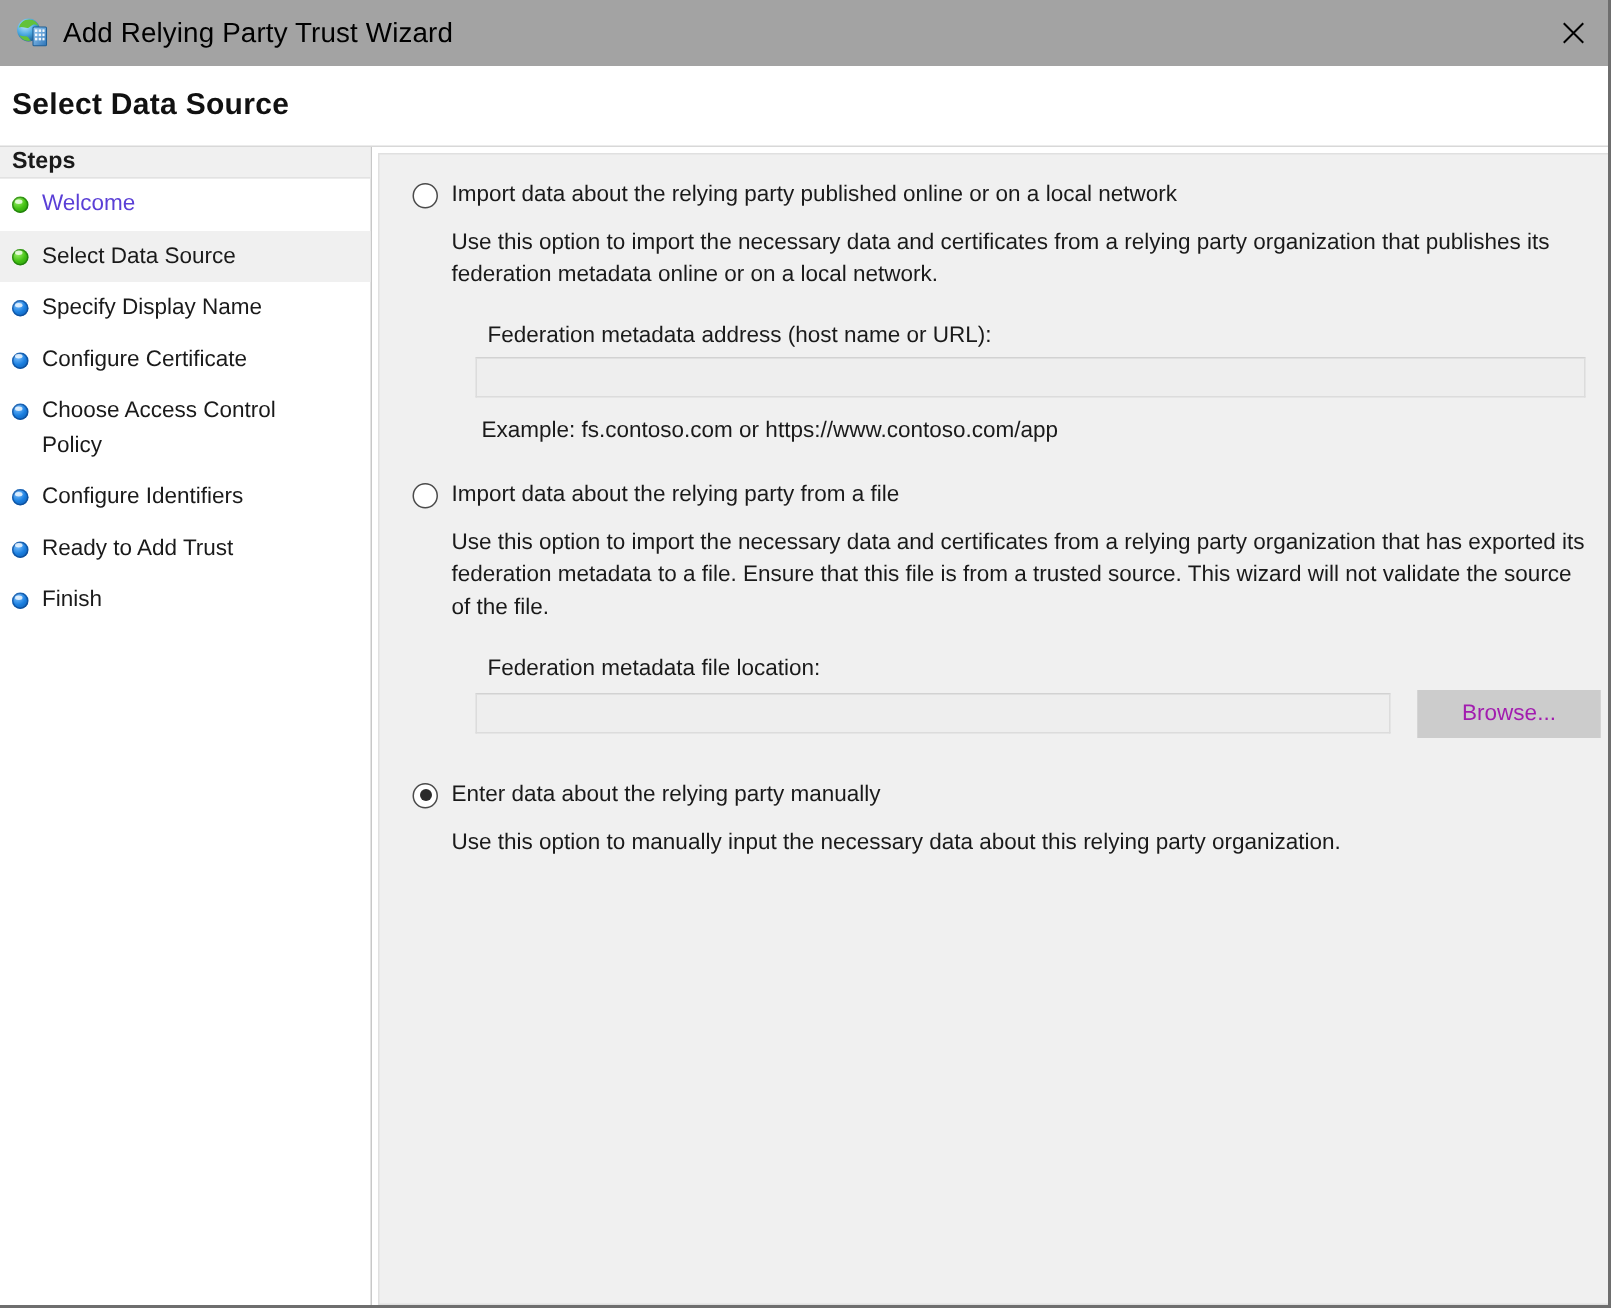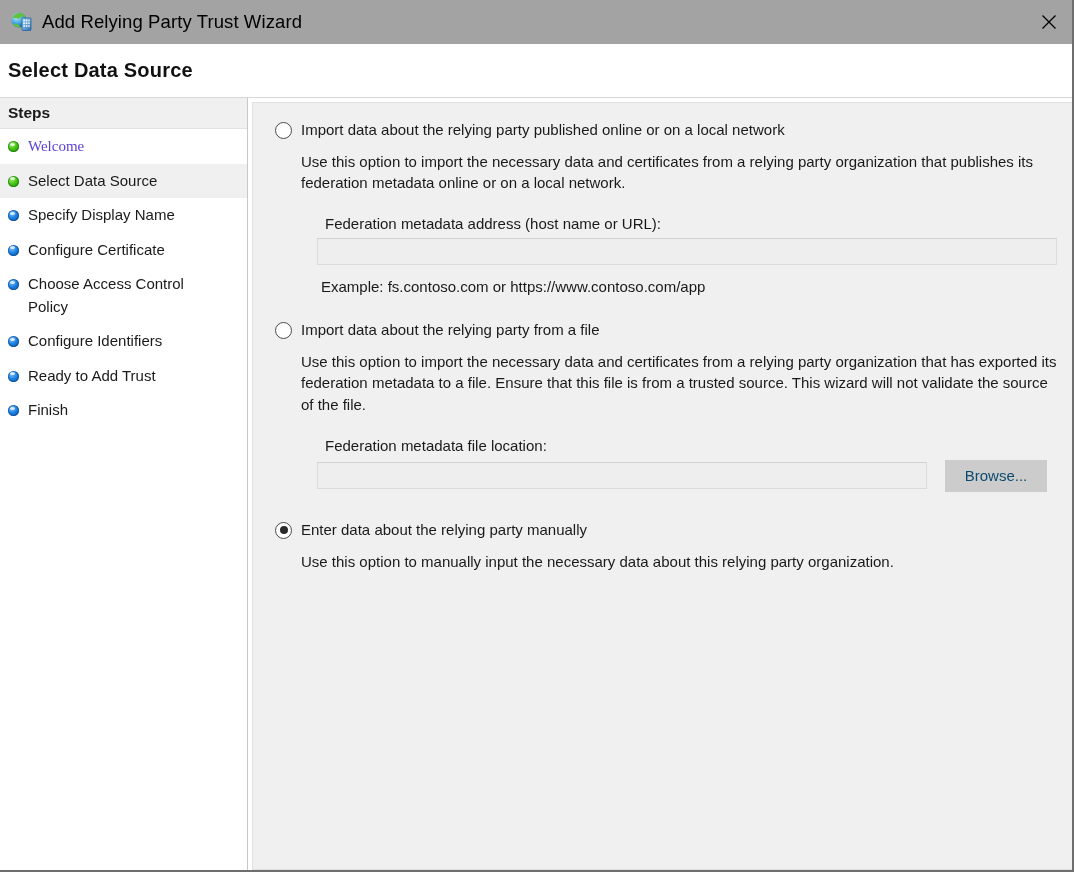--- a/index.html
+++ b/index.html
@@ -76,21 +76,21 @@
   
   #sidebar {
     width: 248px;
     flex: 0 0 248px;
     background: #ffffff;
     border-right: 1px solid #c8c8c8;
     padding-top: 0;
   }
   #steps-header {
     background: #f0f0f0;
-    height: 31px;
+    height: 21px;
     display: flex;
     align-items: center;
     padding-left: 8px;
     border-bottom: 1px solid #e2e2e2;
   }
   #steps-header span {
     font-size: 15.5px;
     font-weight: bold;
     color: #1a1a1a;
   }
@@ -125,21 +125,21 @@
     width: 5px; height: 3px;
     border-radius: 50%;
     background: rgba(255,255,255,0.75);
   }
   .step-label {
     font-size: 15px;
     color: #1a1a1a;
     line-height: 1.5;
     max-width: 200px;
   }
-  .step-label.link { color: #5a3fd6; font-family: Liberation Serif, serif; }
+  .step-label.link { color: #5a3fd6; }
 
   
   #content-wrap {
     flex: 1 1 auto;
     background: #ffffff;
     padding: 4px 4px 0 4px;
     display: flex;
     flex-direction: column;
   }
   #content {
@@ -207,25 +207,25 @@
     border-top-color: #d2d2d2;
   }
   #metadata-address-input { width: 740px; }
   #metadata-file-input { width: 610px; }
   .example {
     font-size: 15px;
     color: #1a1a1a;
     margin: 13px 0 0 46px;
   }
   .browse-btn {
-    width: 102px; height: 32px;
+    width: 122px; height: 32px;
     margin-left: 18px;
     background: #cccccc;
     border: 1px solid #cccccc;
-    color: #0c4a6e;
+    color: #a21caf;
     font-size: 15px;
     font-family: "Liberation Sans", sans-serif;
     display: flex; align-items: center; justify-content: center;
     cursor: default;
   }
   .gap-1 { height: 26px; }
   .gap-2 { height: 29px; }
 
   
   #footer {

